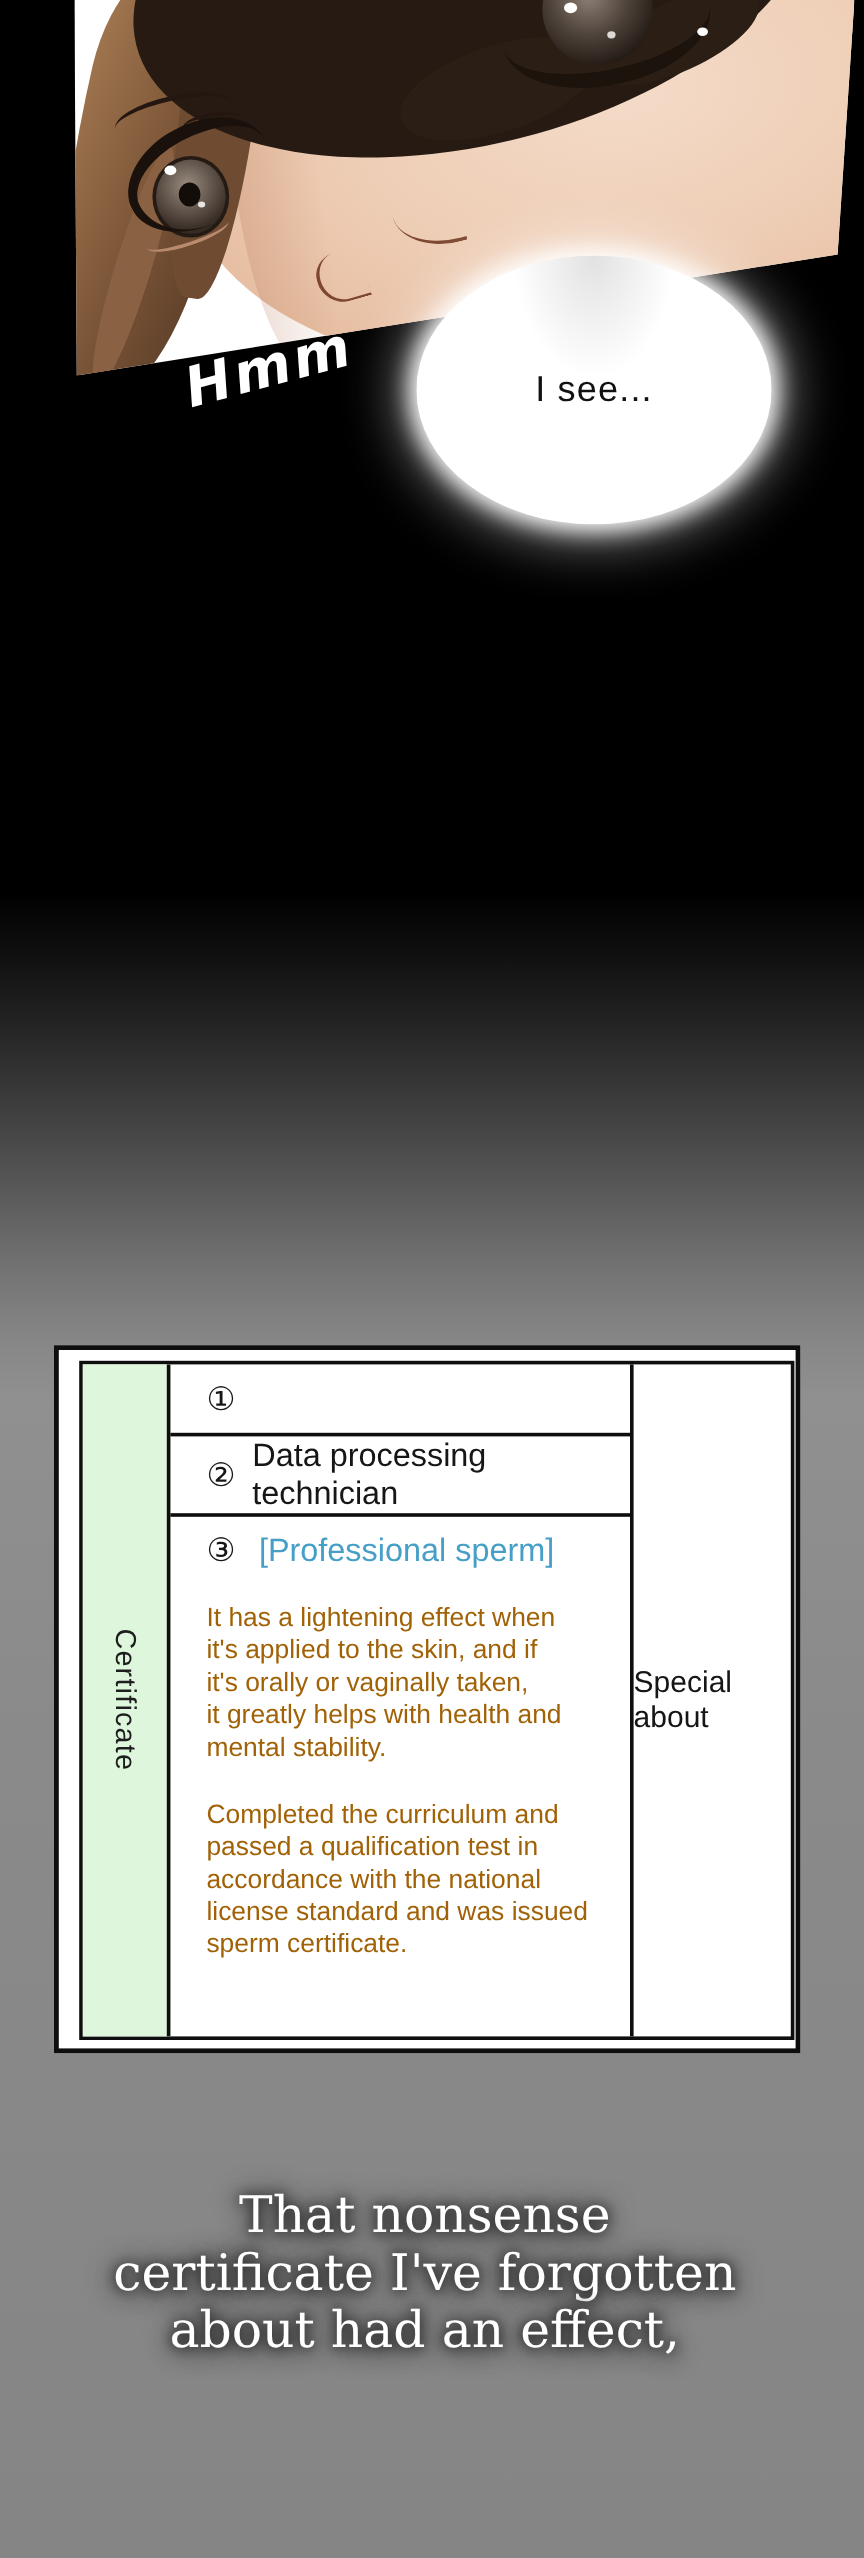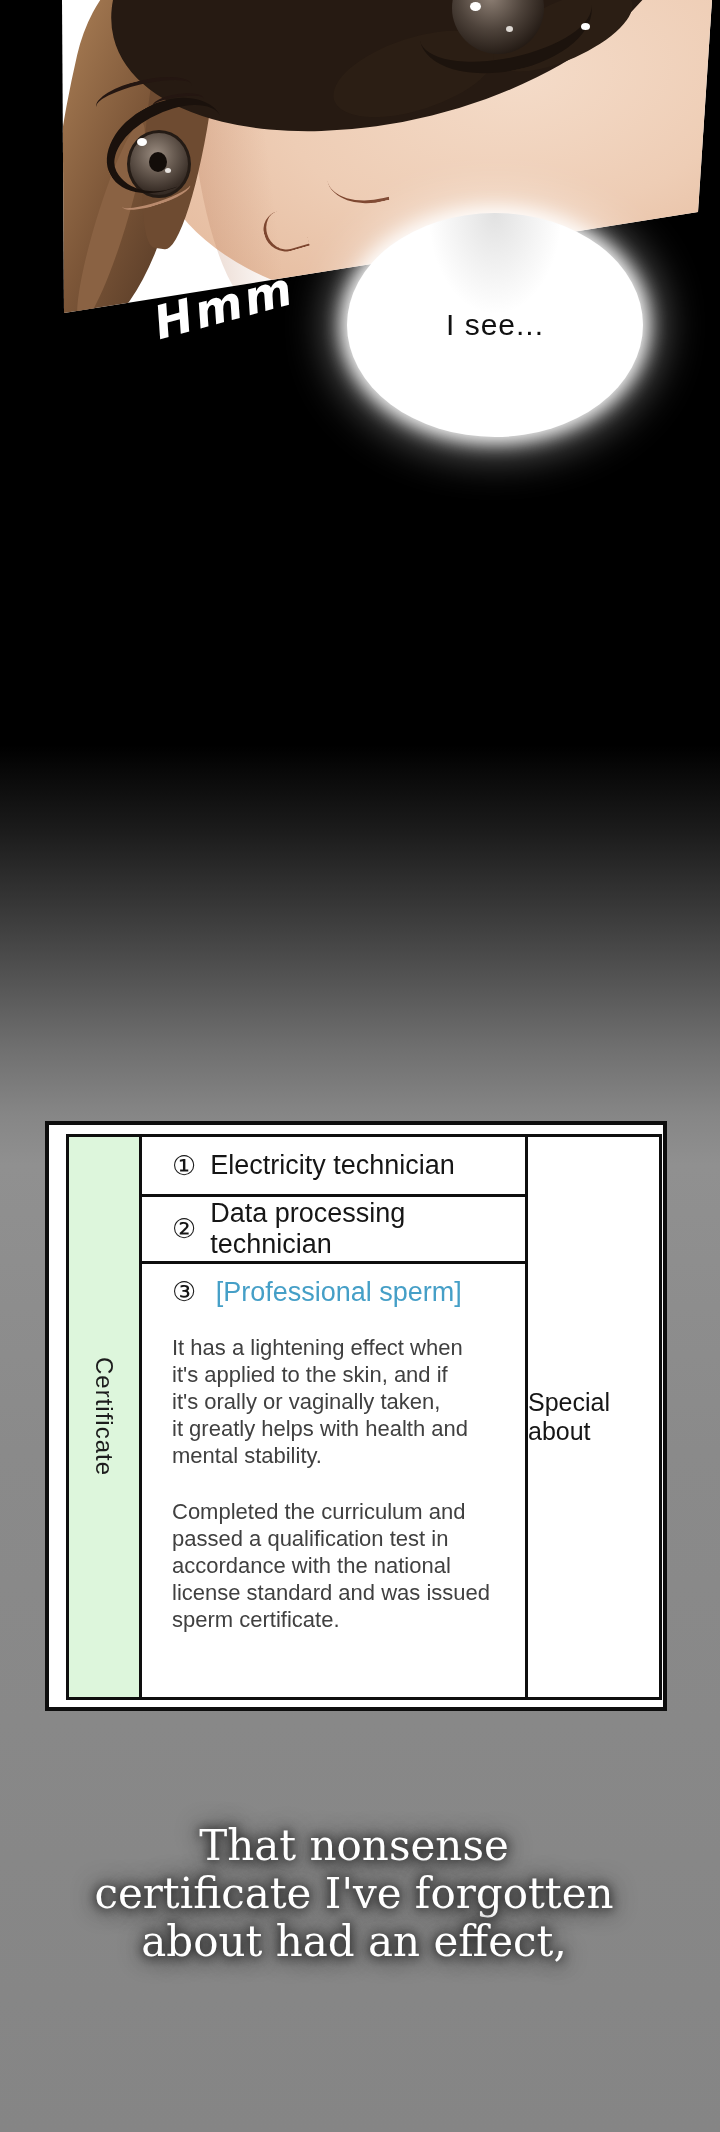--- a/index.html
+++ b/index.html
@@ -103,21 +103,21 @@
   .cert-vert{writing-mode:vertical-rl;font-size:24px;color:#1d1d1d;letter-spacing:1px;}
   .col-mid{width:383px;flex:0 0 383px;border-right:3px solid #0e0e0e;display:flex;flex-direction:column;}
   .cert-row{display:flex;align-items:center;padding-left:30px;font-size:27px;border-bottom:3px solid #0e0e0e;}
   .cert-row .num{margin-right:14px;}
   .row-1{height:57px;flex:0 0 57px;}
   .row-2{height:64px;flex:0 0 64px;}
   .row-3{flex:1;padding:12px 10px 12px 30px;}
   .row3-title{font-size:27px;}
   .row3-title .num{color:#161616;margin-right:12px;}
   .blue{color:#459fc7;}
-  .note-para{font-size:22px;line-height:27px;white-space:pre-line;color:#404040;}
+  .note-para{font-size:22px;line-height:27px;white-space:pre-line;color:#a16207;}
   .para-1{margin-top:26px;}
   .para-2{margin-top:29px;}
   .col-note{flex:1;display:flex;align-items:center;justify-content:center;font-size:25px;}
   
   .caption{
     position:absolute;left:0;top:1822px;width:708px;text-align:center;z-index:4;
     font-family:"DejaVu Serif",serif;font-size:42px;line-height:48px;color:#fff;
     white-space:pre-line;
     text-shadow:0 0 10px rgba(25,25,25,.95),0 0 24px rgba(30,30,30,.8),0 3px 16px rgba(0,0,0,.55);
   }
@@ -158,21 +158,20 @@
 </div>
 
 <div class="cert-outer">
   <div class="cert-inner">
     <div class="col-cert">
       <span class="cert-vert">Certificate</span>
     </div>
     <div class="col-mid">
       <div class="cert-row row-1">
         <span class="num">①</span>
-        <span>Electricity technician</span>
       </div>
       <div class="cert-row row-2">
         <span class="num">②</span>
         <span>Data processing technician</span>
       </div>
       <div class="row-3">
         <div class="row3-title">
           <span class="num">③</span>
           <span class="blue">[Professional sperm]</span>
         </div>

